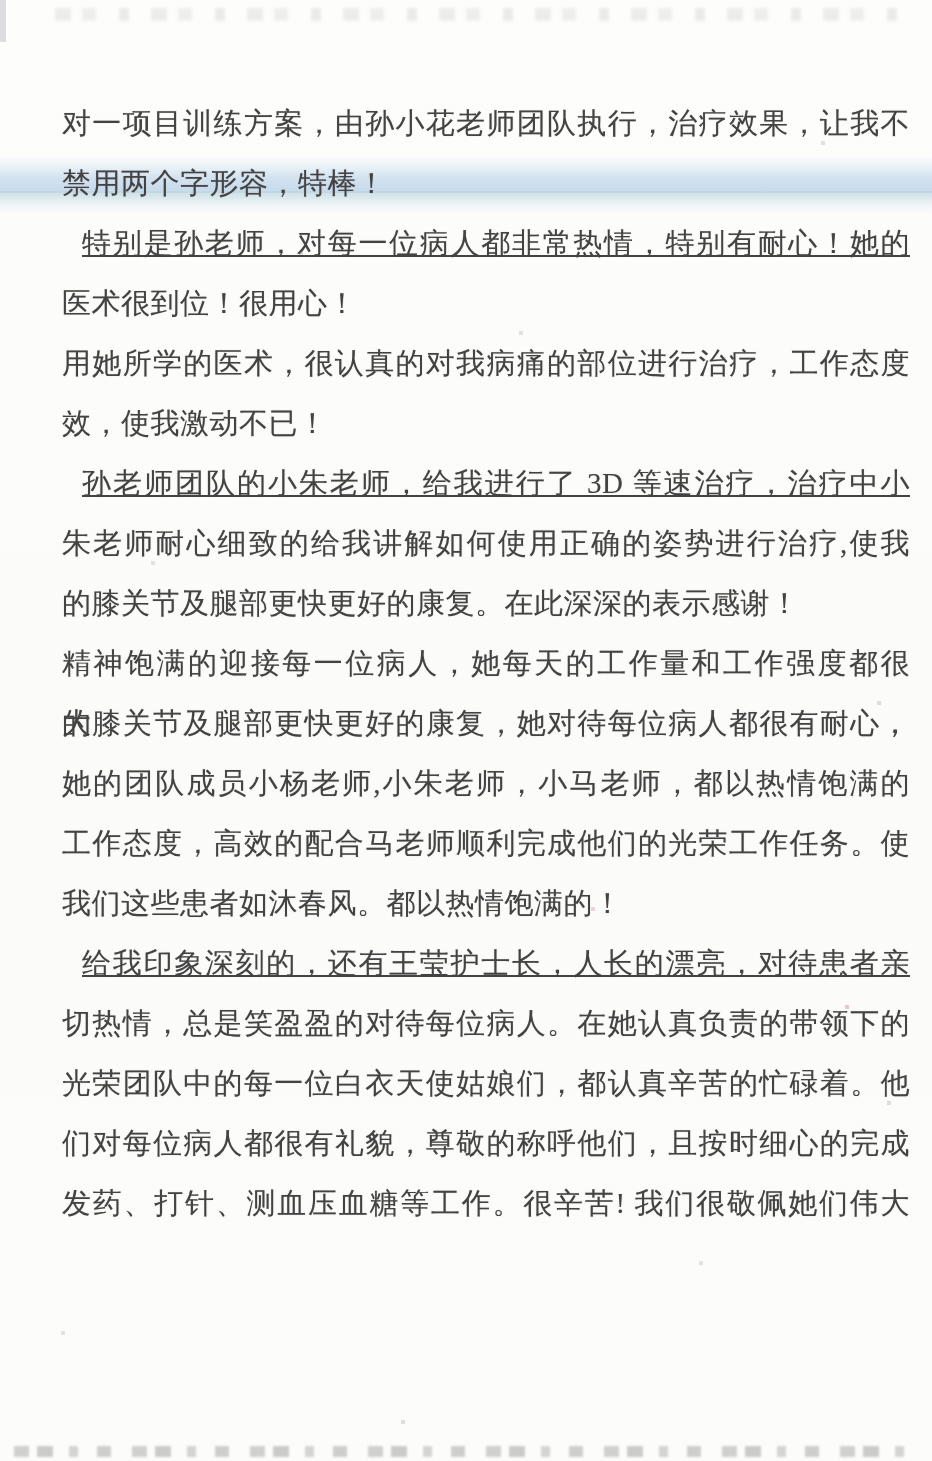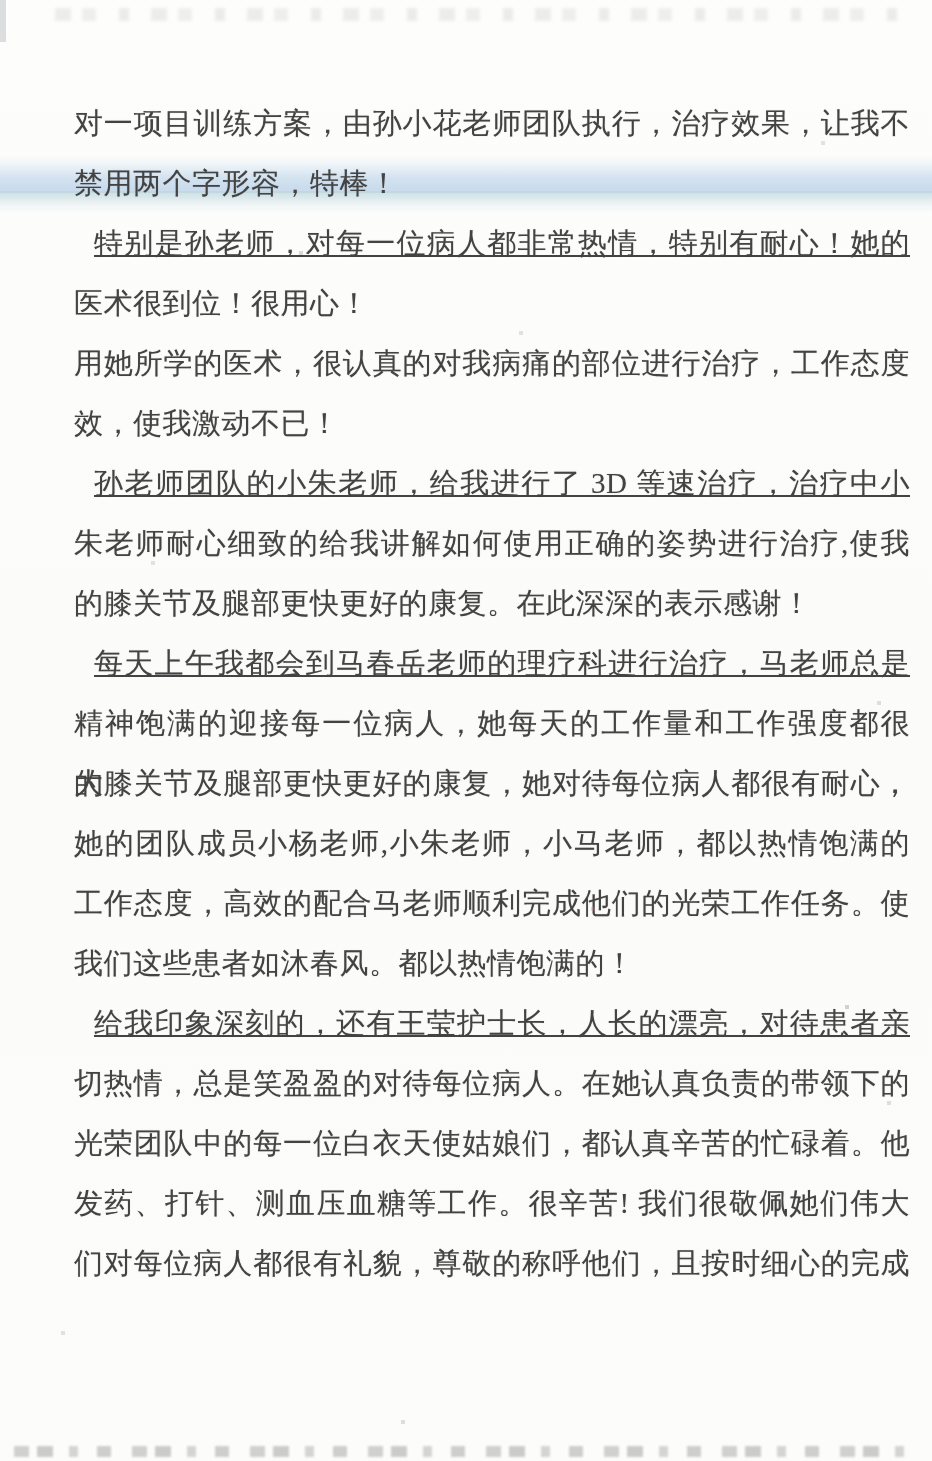--- a/index.html
+++ b/index.html
@@ -50,21 +50,20 @@
     width: 848px;
   }
   .line {
     height: 60px;
     line-height: 60px;
     font-size: 29px;
     color: #434343;
     text-shadow: 0 0 1px rgba(80,80,80,0.35);
     text-align: left;
     letter-spacing: 0.5px;
-    margin-left: 12px;
   }
   .line.j {
     text-align: justify;
     text-align-last: justify;
   }
   .line.ind {
     text-indent: 20px;
     text-decoration: underline;
   }
   
@@ -141,29 +140,28 @@
   <div class="text-col">
     <div class="line j">对一项目训练方案，由孙小花老师团队执行，治疗效果，让我不</div>
     <div class="line s">禁用两个字形容，特棒！</div>
     <div class="line j ind">特别是孙老师，对每一位病人都非常热情，特别有耐心！她的</div>
     <div class="line s">医术很到位！很用心！</div>
     <div class="line j">用她所学的医术，很认真的对我病痛的部位进行治疗，工作态度</div>
     <div class="line s">效，使我激动不已！</div>
     <div class="line j ind">孙老师团队的小朱老师，给我进行了 3D 等速治疗，治疗中小</div>
     <div class="line j">朱老师耐心细致的给我讲解如何使用正确的姿势进行治疗,使我</div>
     <div class="line s">的膝关节及腿部更快更好的康复。在此深深的表示感谢！</div>
-    <div class="line j ind">每天上午我都会到马春岳老师的理疗科进行治疗，马老师总是</div>
     <div class="line j">精神饱满的迎接每一位病人，她每天的工作量和工作强度都很大，</div>
     <div class="line j">的膝关节及腿部更快更好的康复，她对待每位病人都很有耐心，</div>
     <div class="line j">她的团队成员小杨老师,小朱老师，小马老师，都以热情饱满的</div>
     <div class="line j">工作态度，高效的配合马老师顺利完成他们的光荣工作任务。使</div>
     <div class="line s">我们这些患者如沐春风。都以热情饱满的！</div>
     <div class="line j ind">给我印象深刻的，还有王莹护士长，人长的漂亮，对待患者亲</div>
     <div class="line j">切热情，总是笑盈盈的对待每位病人。在她认真负责的带领下的</div>
     <div class="line j">光荣团队中的每一位白衣天使姑娘们，都认真辛苦的忙碌着。他</div>
+    <div class="line j">们对每位病人都很有礼貌，尊敬的称呼他们，且按时细心的完成</div>
     <div class="line j">发药、打针、测血压血糖等工作。很辛苦! 我们很敬佩她们伟大</div>
-    <div class="line j">们对每位病人都很有礼貌，尊敬的称呼他们，且按时细心的完成</div>
   </div>
 
   <div class="specks"></div>
   <div class="smudge-bottom"></div>
 
 </div>
 
 </body></html>

